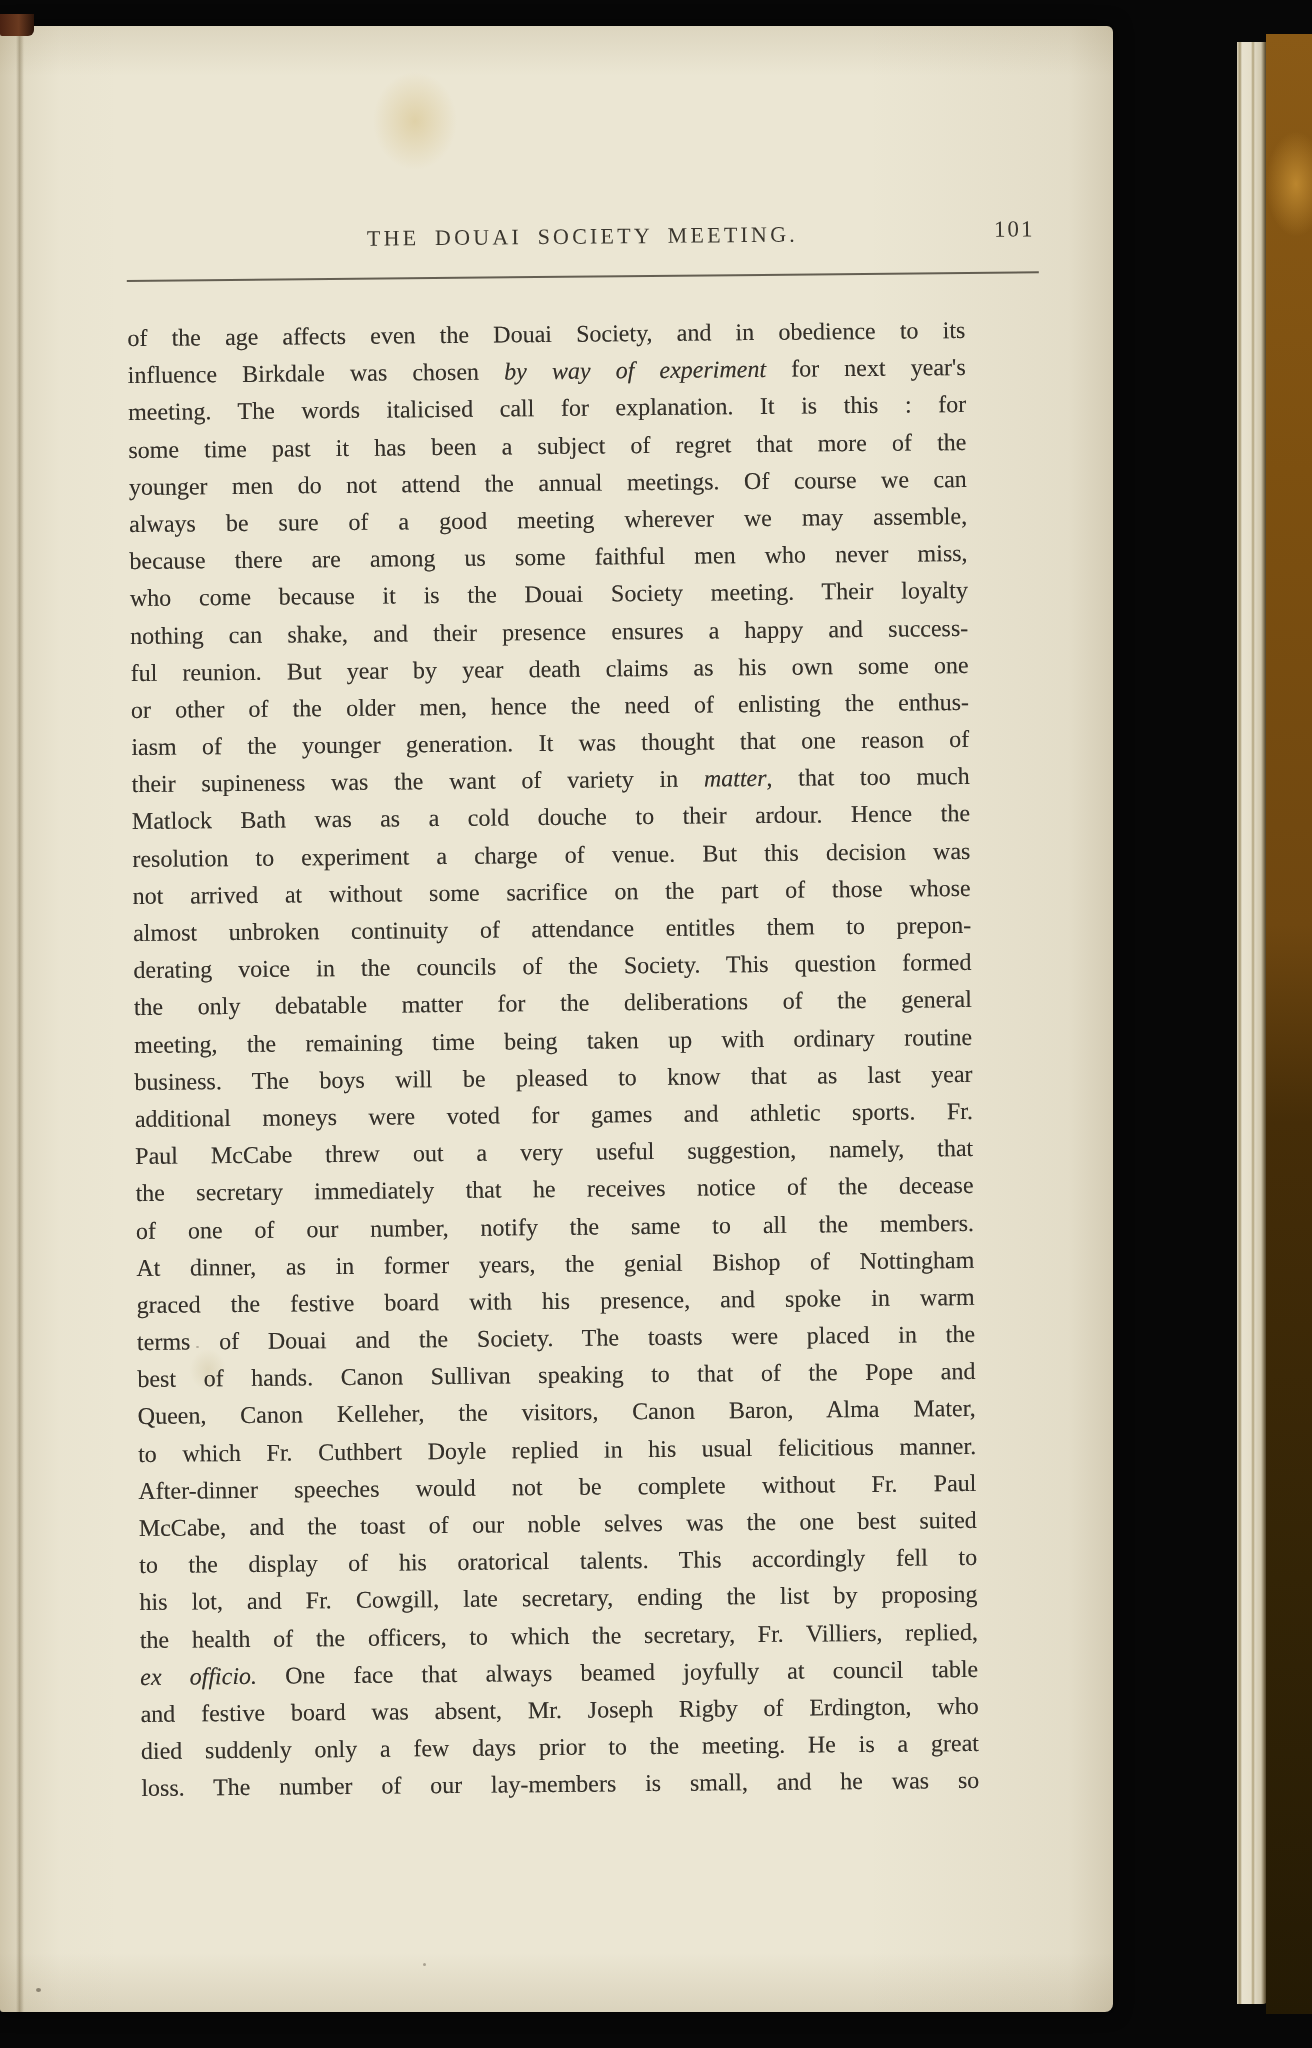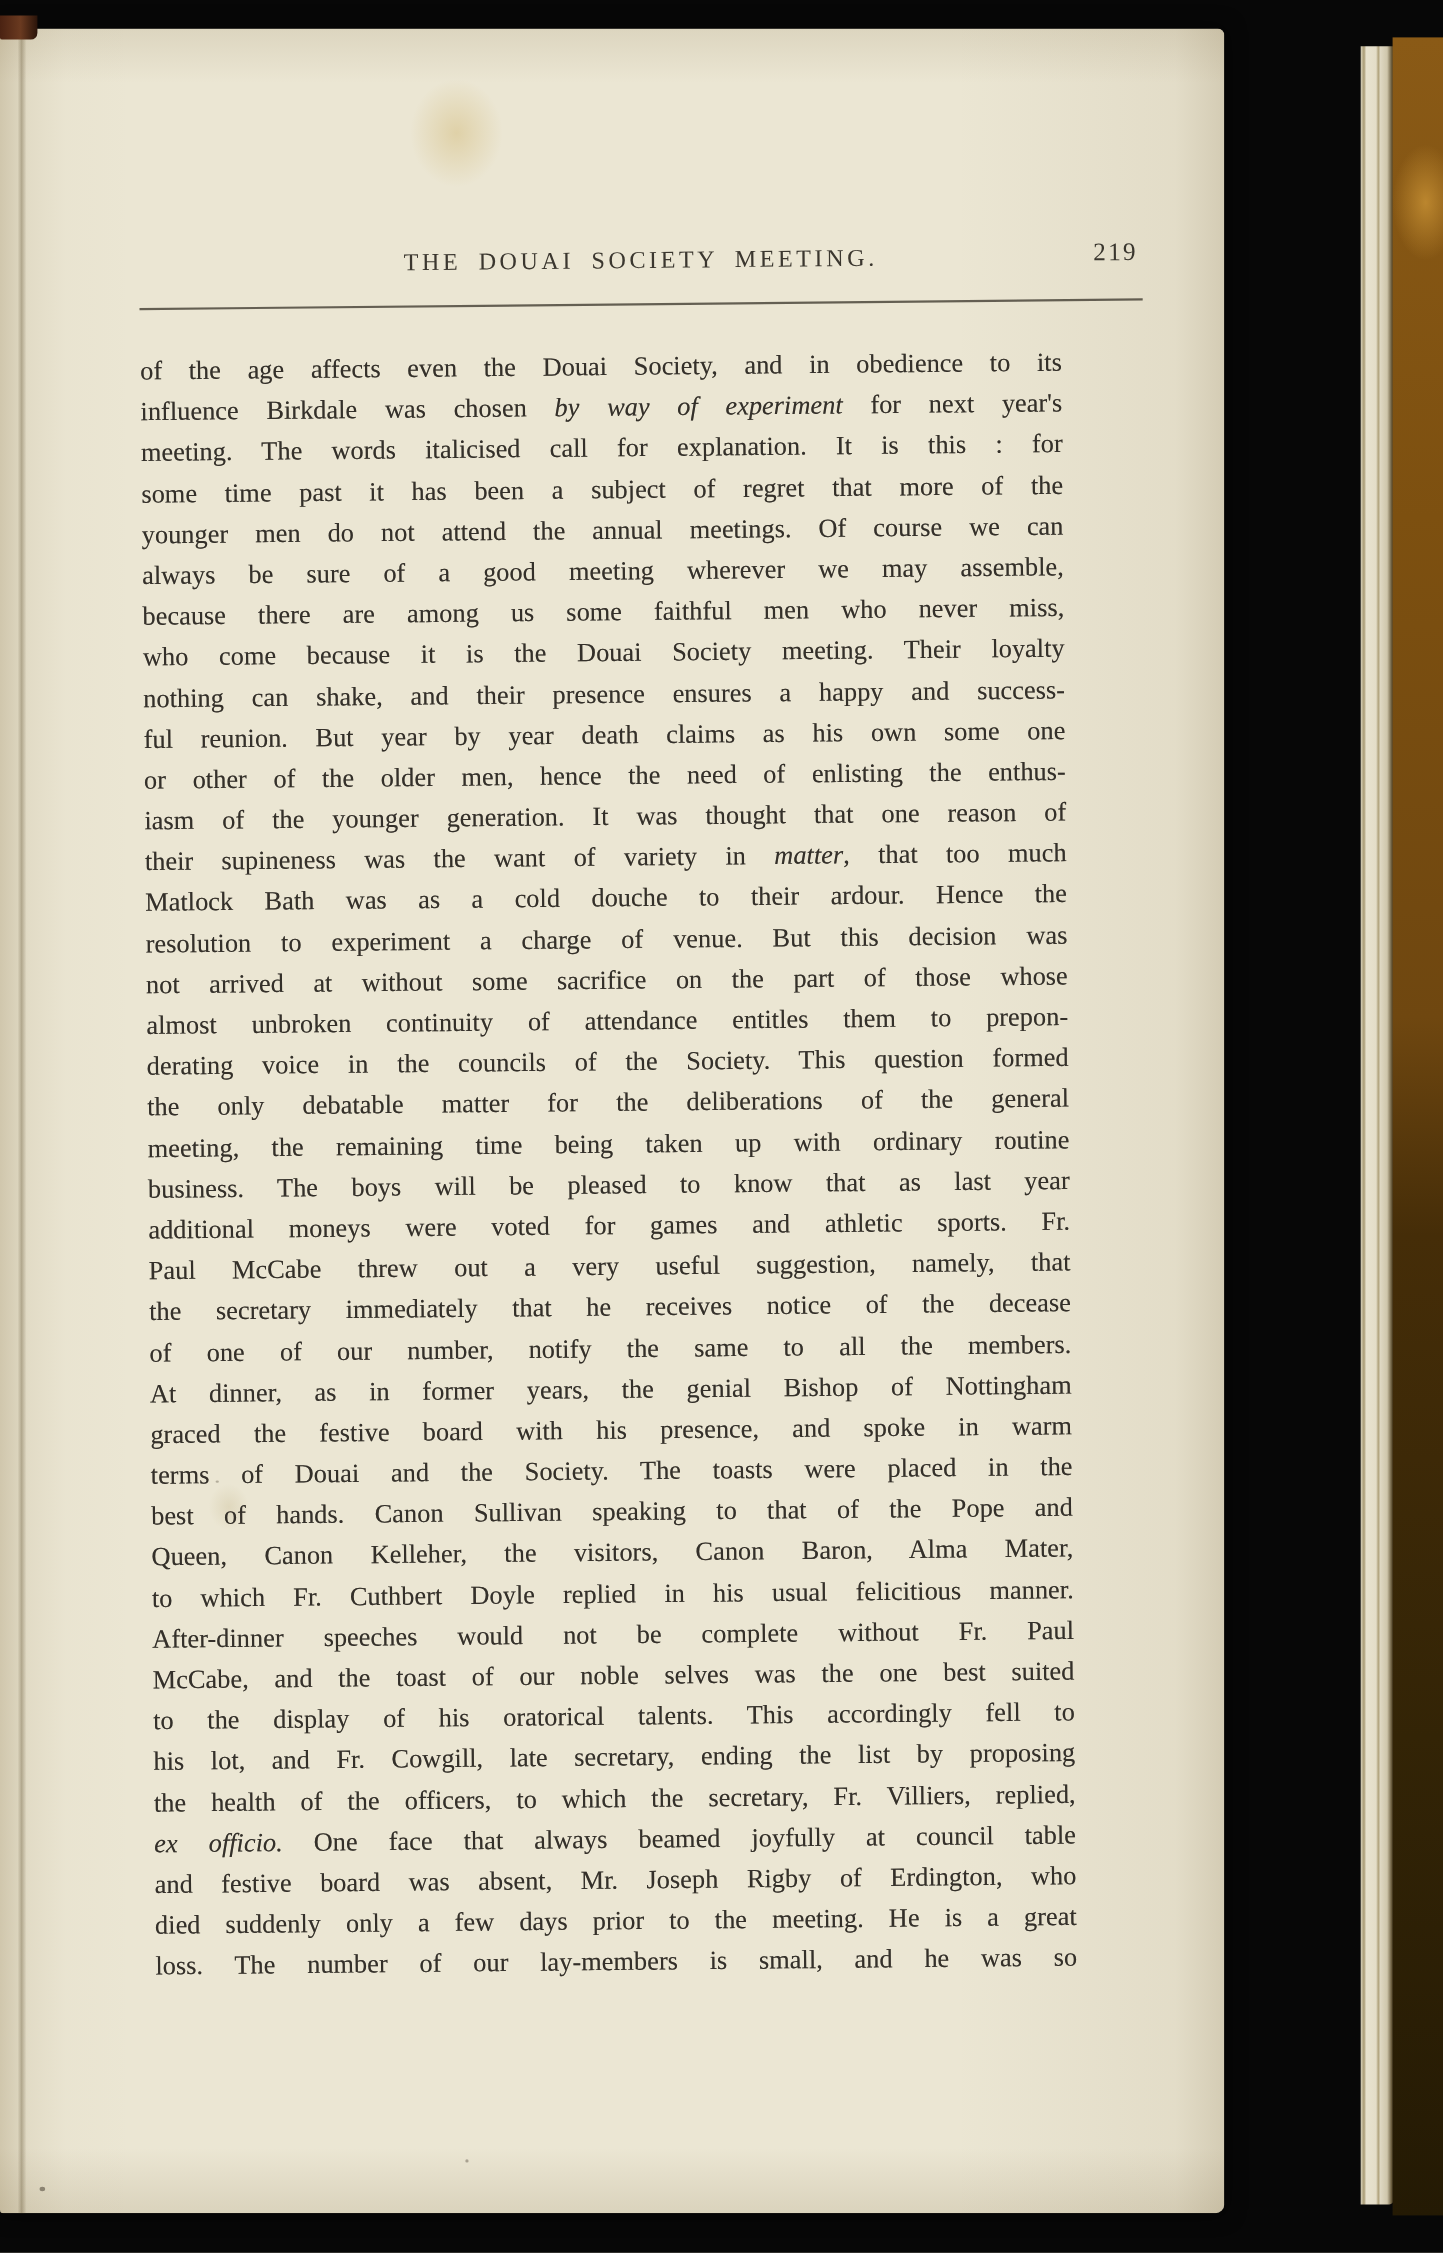--- a/index.html
+++ b/index.html
@@ -111,21 +111,21 @@
 </style>
 </head>
 <body>
 
 <div class="page">
   <div class="gutter-crease"></div>
 
   <div class="content">
     <div class="running-header">
       <div class="header-title">THE DOUAI SOCIETY MEETING.</div>
-      <div class="page-number">219</div>
+      <div class="page-number">101</div>
       <div class="header-rule"></div>
     </div>
 
     <div class="body-text">
         <div class="line"><span>of the age affects even the Douai Society, and in obedience to its</span></div>
         <div class="line"><span>influence Birkdale was chosen </span><span class="it">by way of experiment</span><span> for next year's</span></div>
         <div class="line"><span>meeting.  The words italicised call for explanation.  It is this : for</span></div>
         <div class="line"><span>some time past it has been a subject of regret that more of the</span></div>
         <div class="line"><span>younger men do not attend the annual meetings.  Of course we can</span></div>
         <div class="line"><span>always be sure of a good meeting wherever we may assemble,</span></div>

